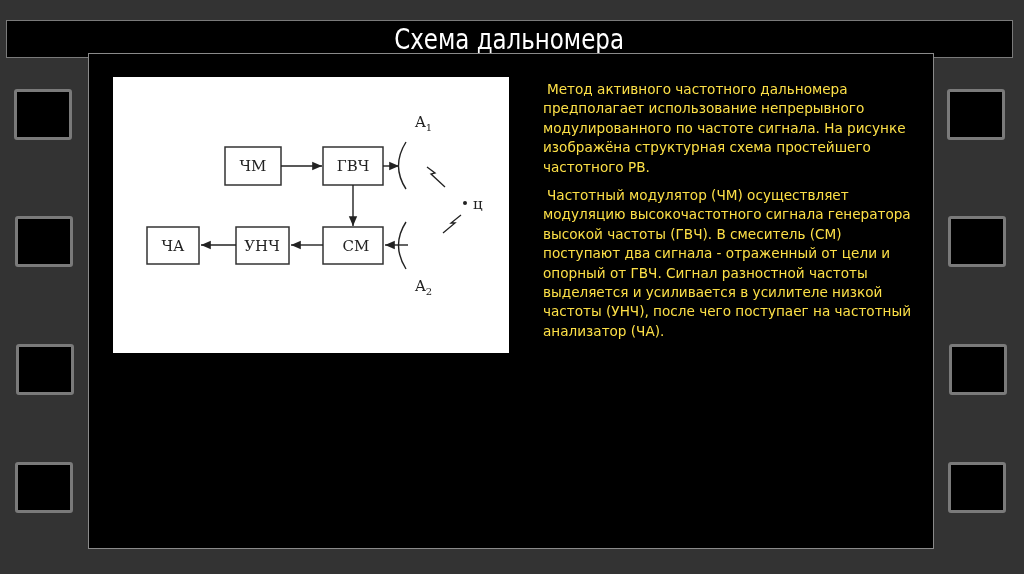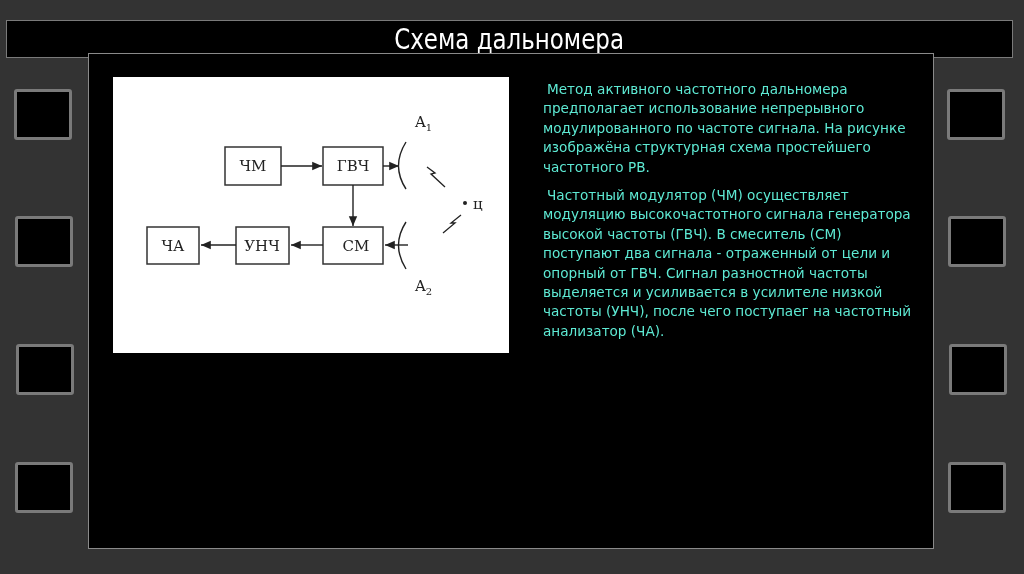--- a/index.html
+++ b/index.html
@@ -18,21 +18,21 @@
     background:#000; border:1px solid #8a8a8a; box-sizing:border-box;
   }
   .sprocket {
     position:absolute; width:58px; height:51px; background:#000;
     border:3px solid #7a7a7a; border-radius:3px; box-sizing:border-box;
   }
   .figure {
     position:absolute; left:113px; top:77px; width:396px; height:276px; background:#fff;
   }
   .text-col {
-    position:absolute; left:543px; top:80px; width:370px; color:#5eead4;
+    position:absolute; left:543px; top:80px; width:370px; color:#fde047;
     font-family:"DejaVu Sans", sans-serif; font-size:13.6px; line-height:19.4px;
   }
   .text-col p { margin:0 0 9px 0; text-indent:4px; transform-origin:left top; }
   .box { fill:#fff; stroke:#333; stroke-width:1.5; }
   .lbl { font-family:"DejaVu Serif", serif; font-size:15px; fill:#222; }
 </style>
 </head>
 <body>
 
 <div class="title-bar">

